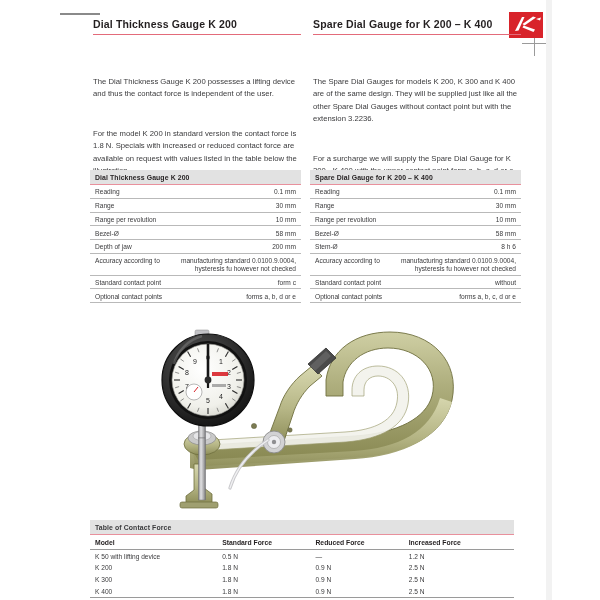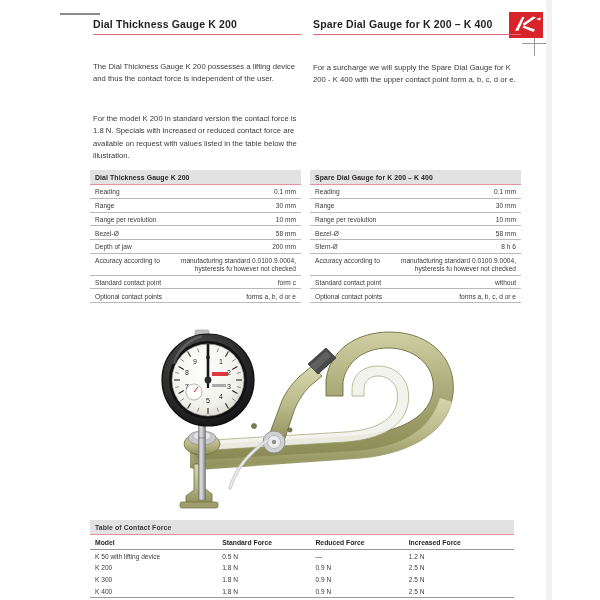--- a/index.html
+++ b/index.html
@@ -76,21 +76,21 @@
     margin: 0;
     white-space: nowrap;
   }
 
   .body-text {
     font-size: 7.7px;
     line-height: 1.62;
     color: #3a3a3c;
     margin: 0;
   }
-  .body-text.first { margin-top: 26px; }
+  .body-text.first { margin-top: 41px; }
   .body-text.second { margin-top: 27px; }
 
   
   .spec-table {
     position: absolute;
     top: 170px;
     width: 211px;
     border-collapse: collapse;
     font-size: 6.6px;
   }
@@ -186,20 +186,21 @@
   </div>
 
   <div class="col left">
     <div class="section-title">Dial Thickness Gauge K 200</div>
     <p class="body-text first">The Dial Thickness Gauge K 200 possesses a lifting device and thus the contact force is independent of the user.</p>
     <p class="body-text second">For the model K 200 in standard version the contact force is 1.8 N. Specials with increased or reduced contact force are available on request with values listed in the table below the illustration.</p>
   </div>
 
   <div class="col right">
     <div class="section-title">Spare Dial Gauge for K 200 – K 400</div>
+    <p class="body-text first">The Spare Dial Gauges for models K 200, K 300 and K 400 are of the same design. They will be supplied just like all the other Spare Dial Gauges without contact point but with the extension 3.2236.</p>
     <p class="body-text second">For a surcharge we will supply the Spare Dial Gauge for K 200 - K 400 with the upper contact point form a, b, c, d or e.</p>
   </div>
 
   <table class="spec-table left">
     <tbody>
       <tr>
         <td class="hdr-cell" colspan="2">Dial Thickness Gauge K 200</td>
       </tr>
       <tr>
         <td class="label">Reading</td>

